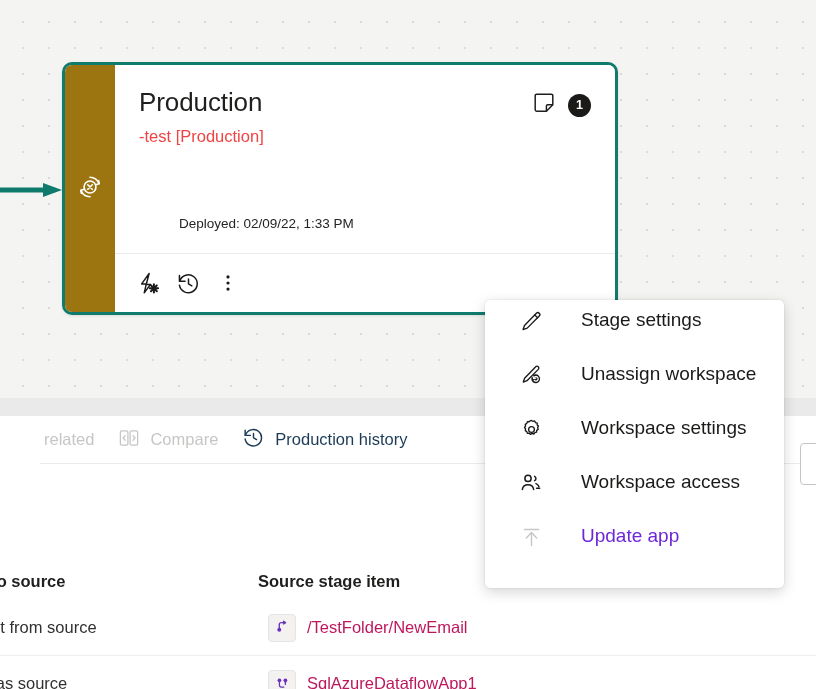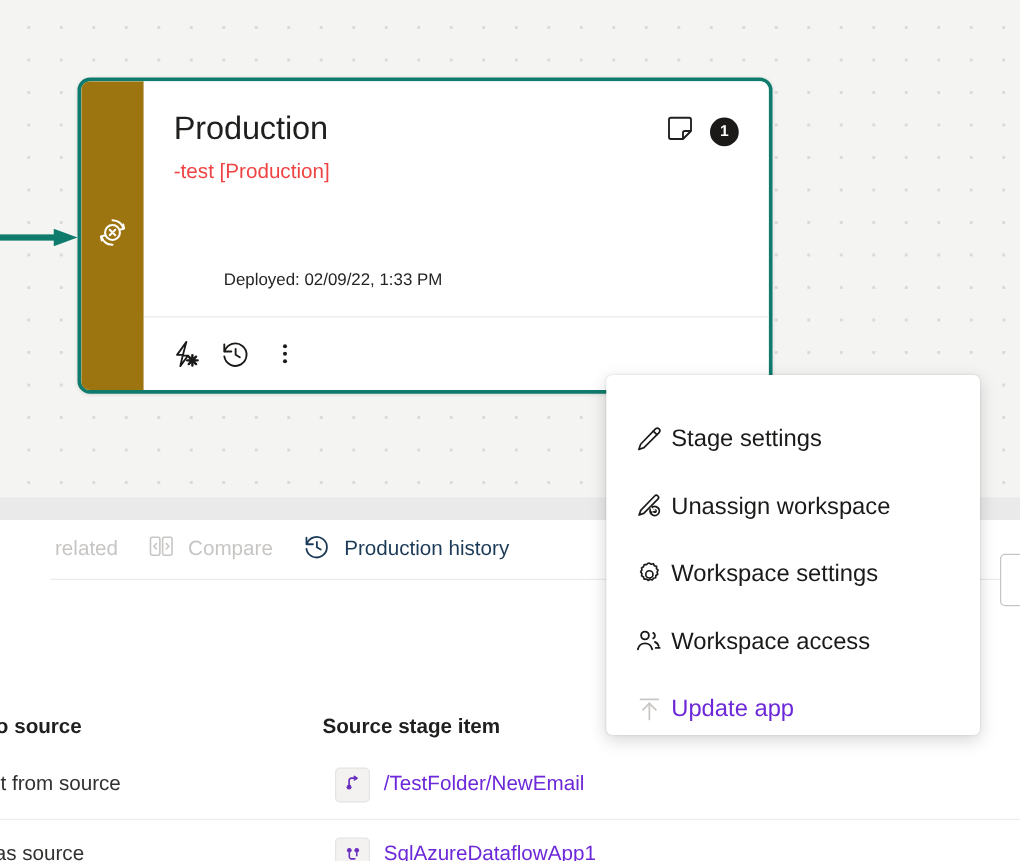--- a/index.html
+++ b/index.html
@@ -232,21 +232,21 @@
     border-radius: 4px;
     background: #f3f2f1;
     border: 1px solid #e6e4e2;
     display: flex;
     align-items: center;
     justify-content: center;
     flex: 0 0 auto;
   }
   .row-item-text {
     font-size: 16.5px;
-    color: #6d28d9;
+    color: #be185d;
     white-space: nowrap;
   }
 
   
   #right-partial-field {
     position: absolute;
     left: 800px;
     top: 443px;
     width: 60px;
     height: 42px;
@@ -263,24 +263,24 @@
     top: 300px;
     width: 299px;
     background: #ffffff;
     border-radius: 5px;
     box-shadow: 0 4px 14px rgba(0,0,0,.17), 0 0 2px rgba(0,0,0,.14);
     padding: 9px 0 9px 0;
     z-index: 40;
   }
   .menu-item {
     display: flex;
-    align-items: flex-end;
+    align-items: flex-start;
     height: 54px;
-    padding-left: 22px;
-    gap: 6px;
+    padding-left: 34px;
+    gap: 38px;
     position: relative;
   }
   .menu-icon {
     width: 24px;
     height: 24px;
     display: flex;
     align-items: center;
     justify-content: center;
     flex: 0 0 24px;
   }

